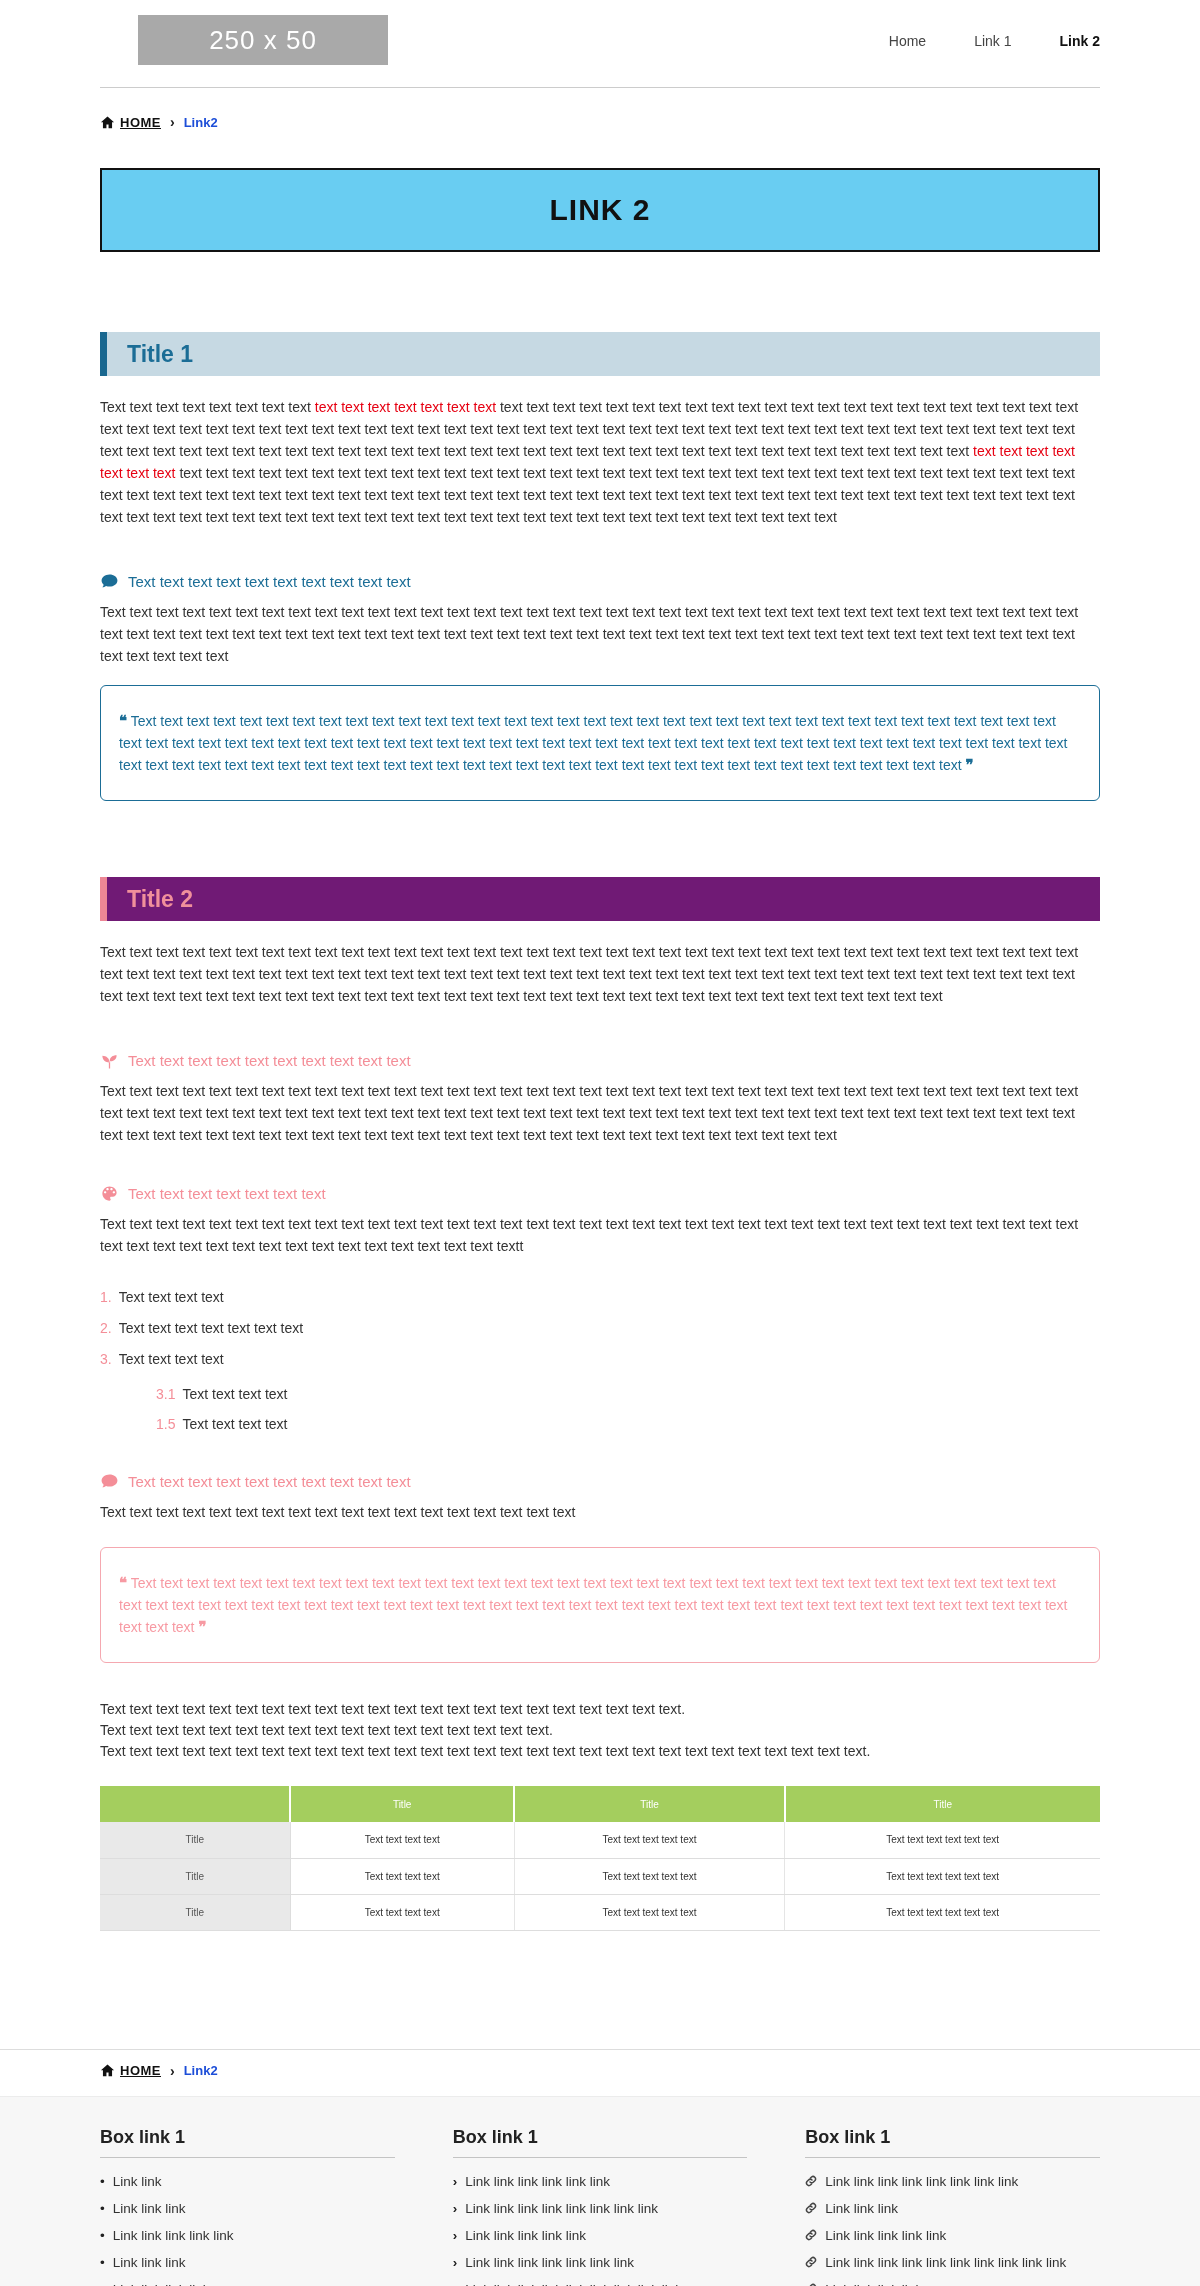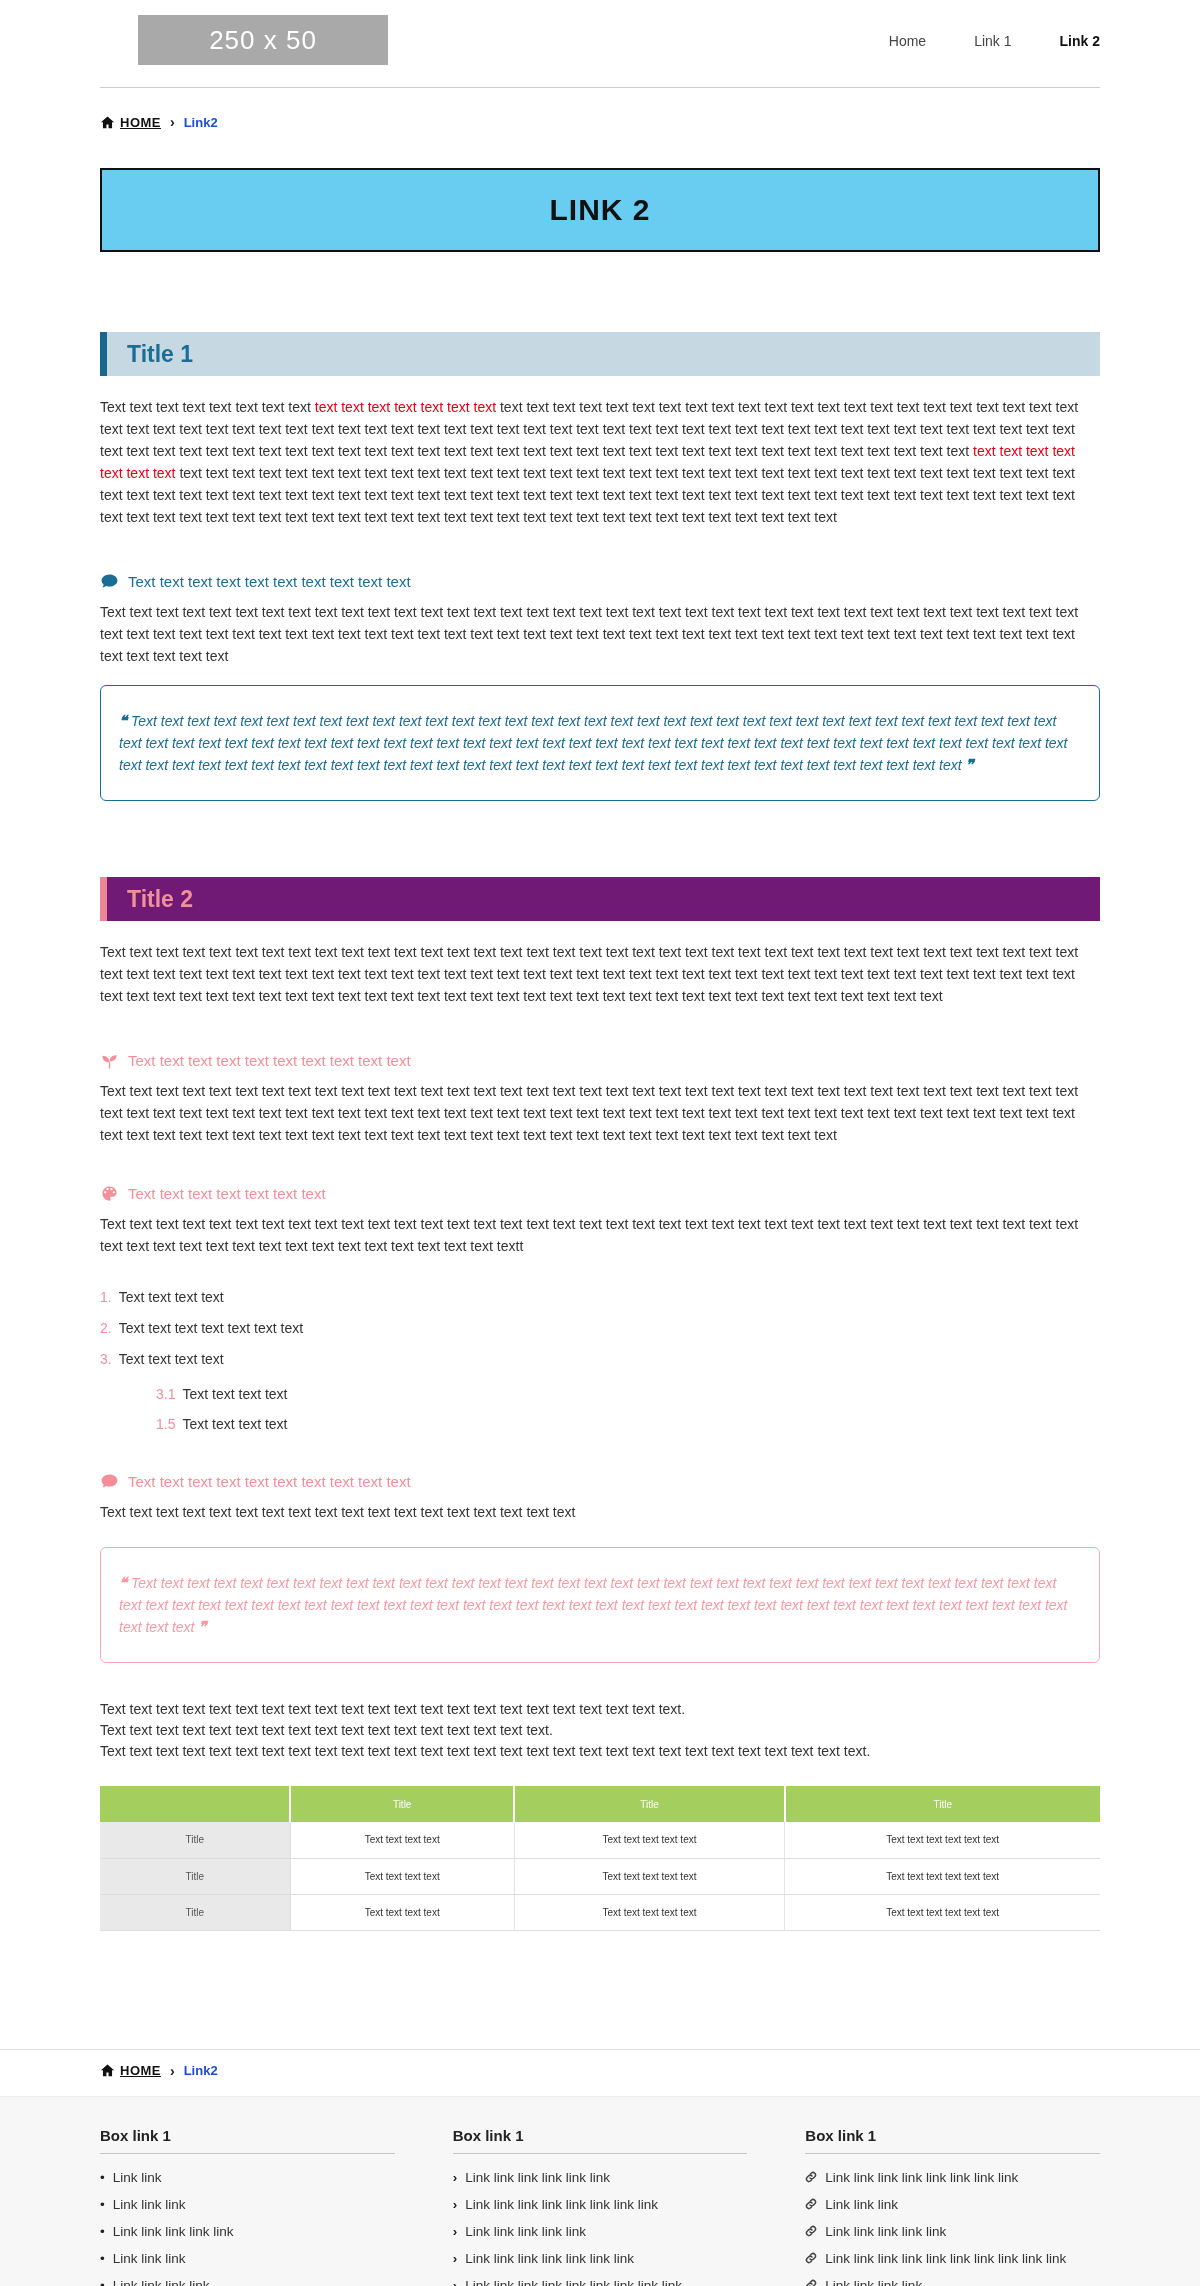--- a/index.html
+++ b/index.html
@@ -37,21 +37,21 @@
 
   p.body-text { line-height:22px; margin:20px 0 0 0; }
   .red { color:#e60012; }
 
   .icon-heading { display:flex; align-items:center; gap:9px; margin-top:44px; font-size:15px; }
   .icon-heading.blue { color:#1b6d96; }
   .icon-heading.pink { color:#f48e98; }
   .icon-heading .ih-ico { width:19px; height:19px; flex:0 0 auto; }
   .icon-heading + p.body-text { margin-top:10px; }
 
-  .quote-box { margin-top:18px; border-radius:6px; padding:24px 18px; line-height:22px;font-style:italic; }
+  .quote-box { margin-top:18px; border-radius:6px; padding:24px 18px; line-height:22px; }
   .quote-box.blue { border:1px solid #1b6d96; color:#1b6d96; }
   .quote-box.pink { border:1px solid #f5a8b0; color:#f79aa3; }
   .qmark { font-weight:bold; font-size:15px; }
 
   
   .num-list { margin-top:30px; }
   .num-list .li { display:flex; gap:7px; line-height:20px; margin-bottom:11px; }
   .num-list .num { color:#f48e98; flex:0 0 auto; }
   .sub-list { margin:15px 0 4px 56px; }
   .sub-list .li { margin-bottom:10px; }
@@ -69,21 +69,21 @@
   table.data tbody td.rowhead { background:#e9e9e9; color:#555; border-right:1px solid #ddd; }
   col.c0 { width:190px; }
 
   
   .footer-sep { border-top:1px solid #ddd; margin-top:118px; }
   .footer-breadcrumb { padding:13px 0 17px 0; }
   .footer-breadcrumb .breadcrumb { margin-top:0; }
   .footer-main { background:#f7f7f7; border-top:1px solid #ececec; padding:30px 0 38px 0; }
   .footer-cols { display:flex; gap:58px; }
   .fbox { flex:1 1 0; }
-  .fbox h3 { margin:0; font-size:15px; color:#222; padding-bottom:9px;
+  .fbox h3 { margin:0; font-size:18px; color:#222; padding-bottom:9px;
     border-bottom:1px solid #c4c4c4; font-weight:bold; }
   .fbox ul { list-style:none; margin:10px 0 0 0; padding:0; }
   .fbox li { display:flex; align-items:baseline; gap:8px; line-height:27px; font-size:13.5px; }
   .fbox li a { color:#333; text-decoration:none; cursor:pointer; }
   .bullet { color:#222; flex:0 0 auto; }
   .bullet.chev { font-weight:bold; }
   .link-ico { width:12px; height:12px; position:relative; top:1px; flex:0 0 auto; }
 </style>
 </head>
 <body>

